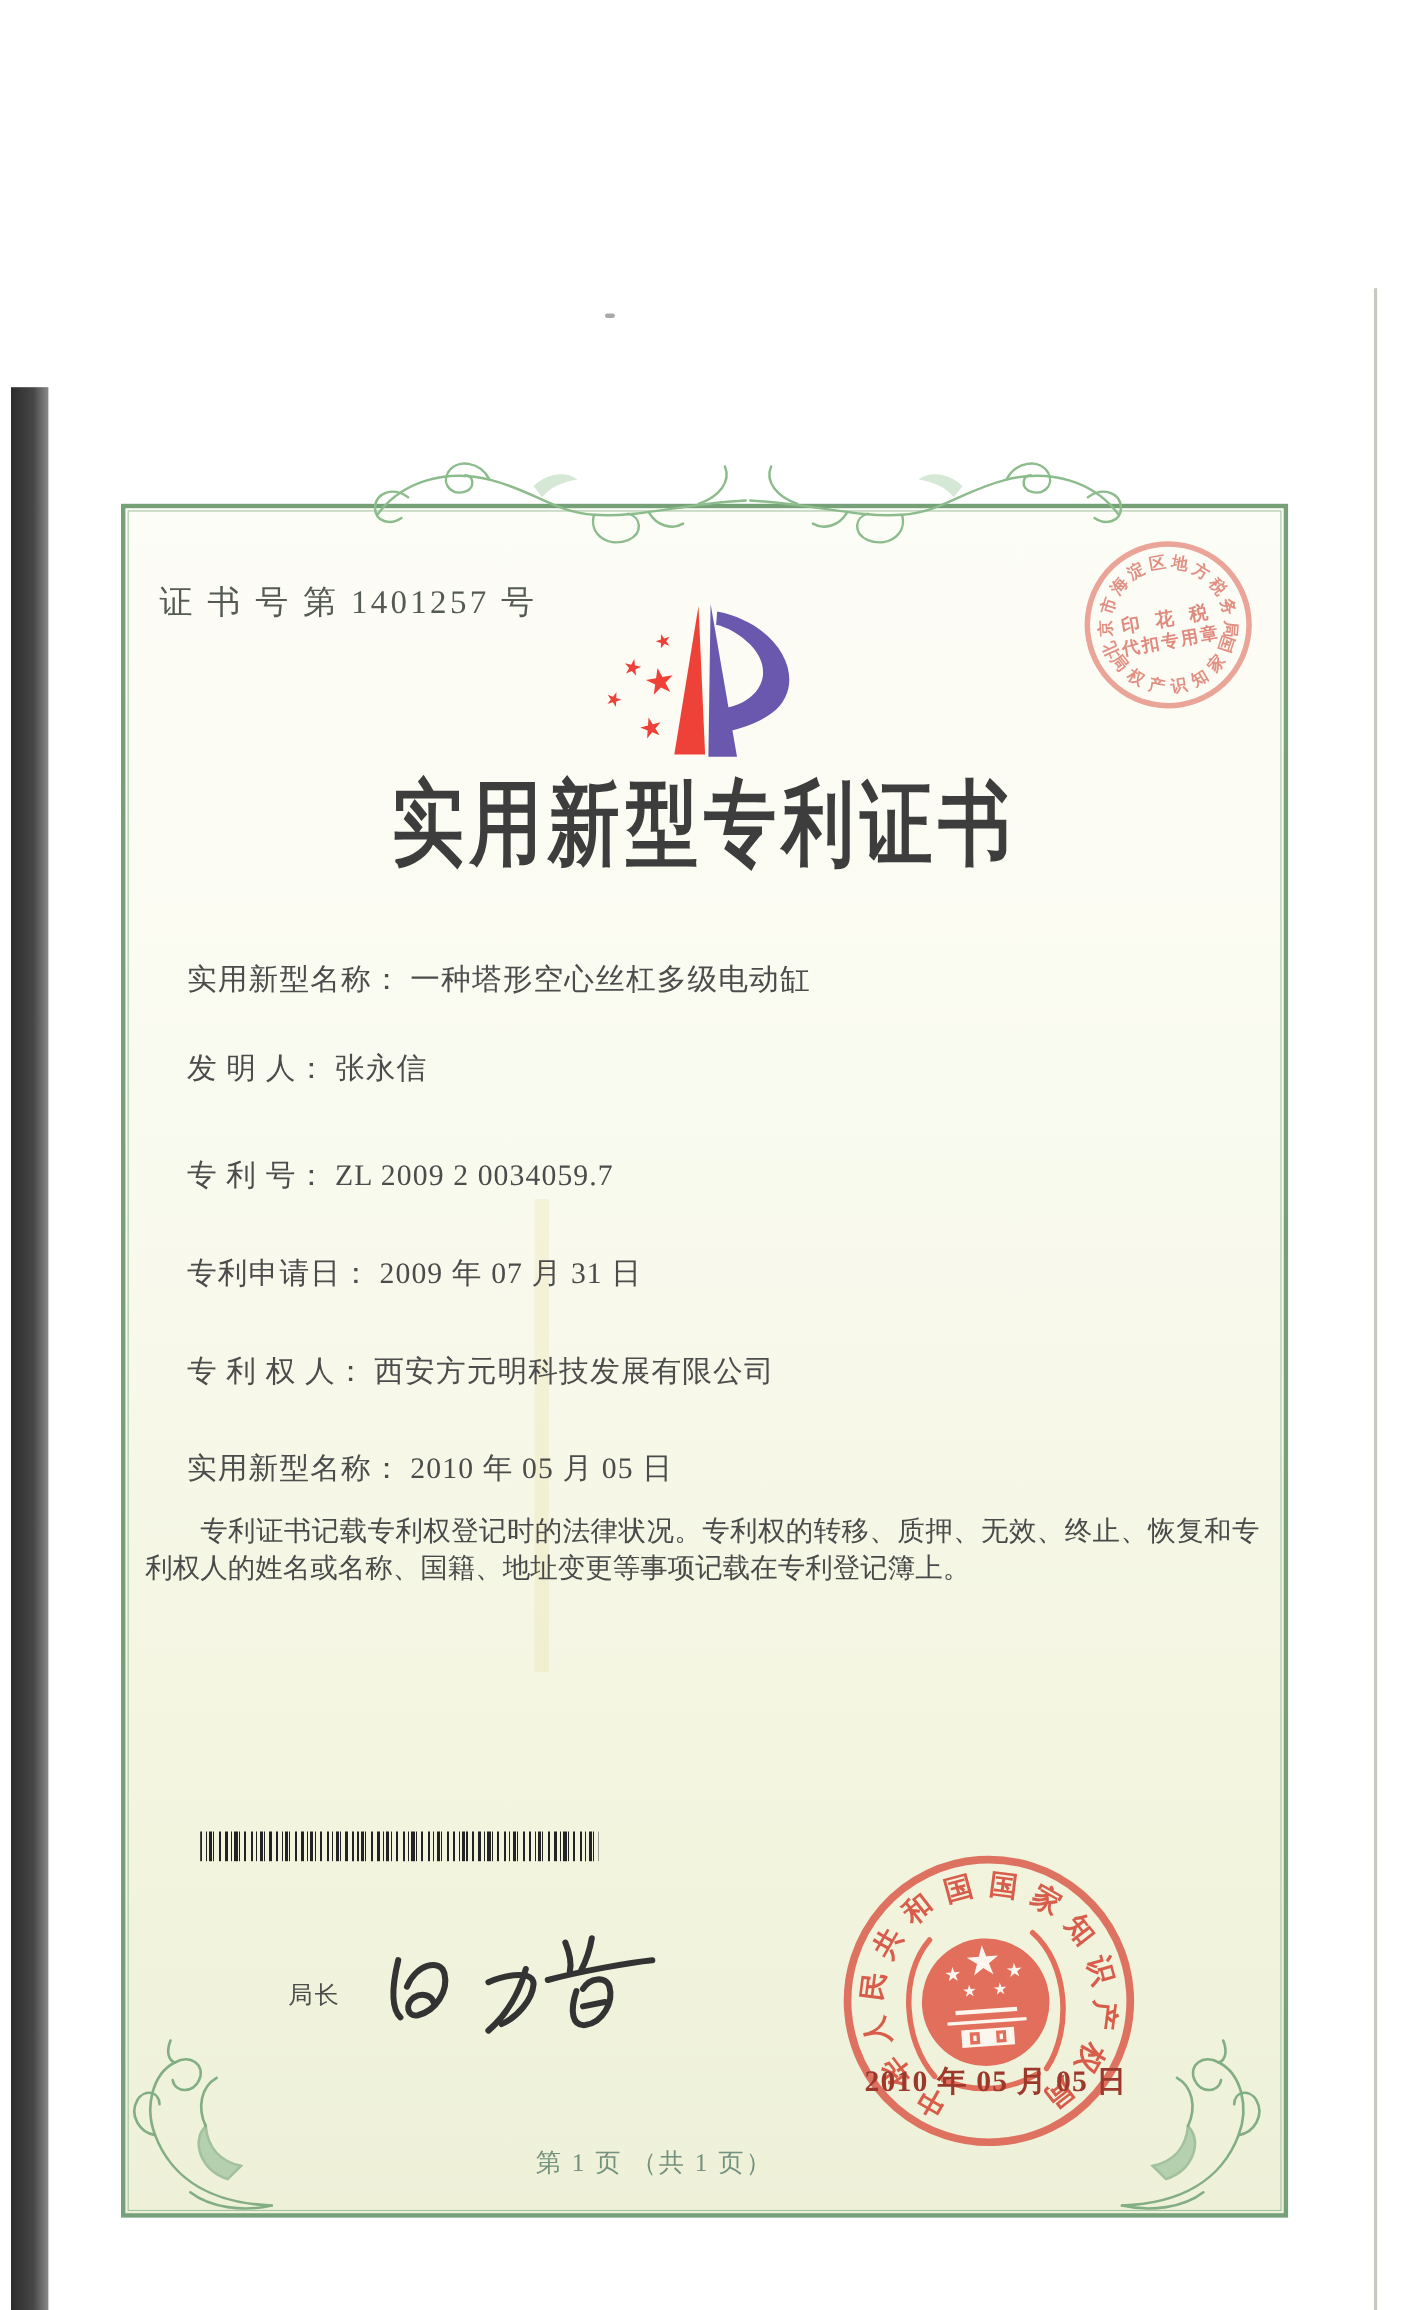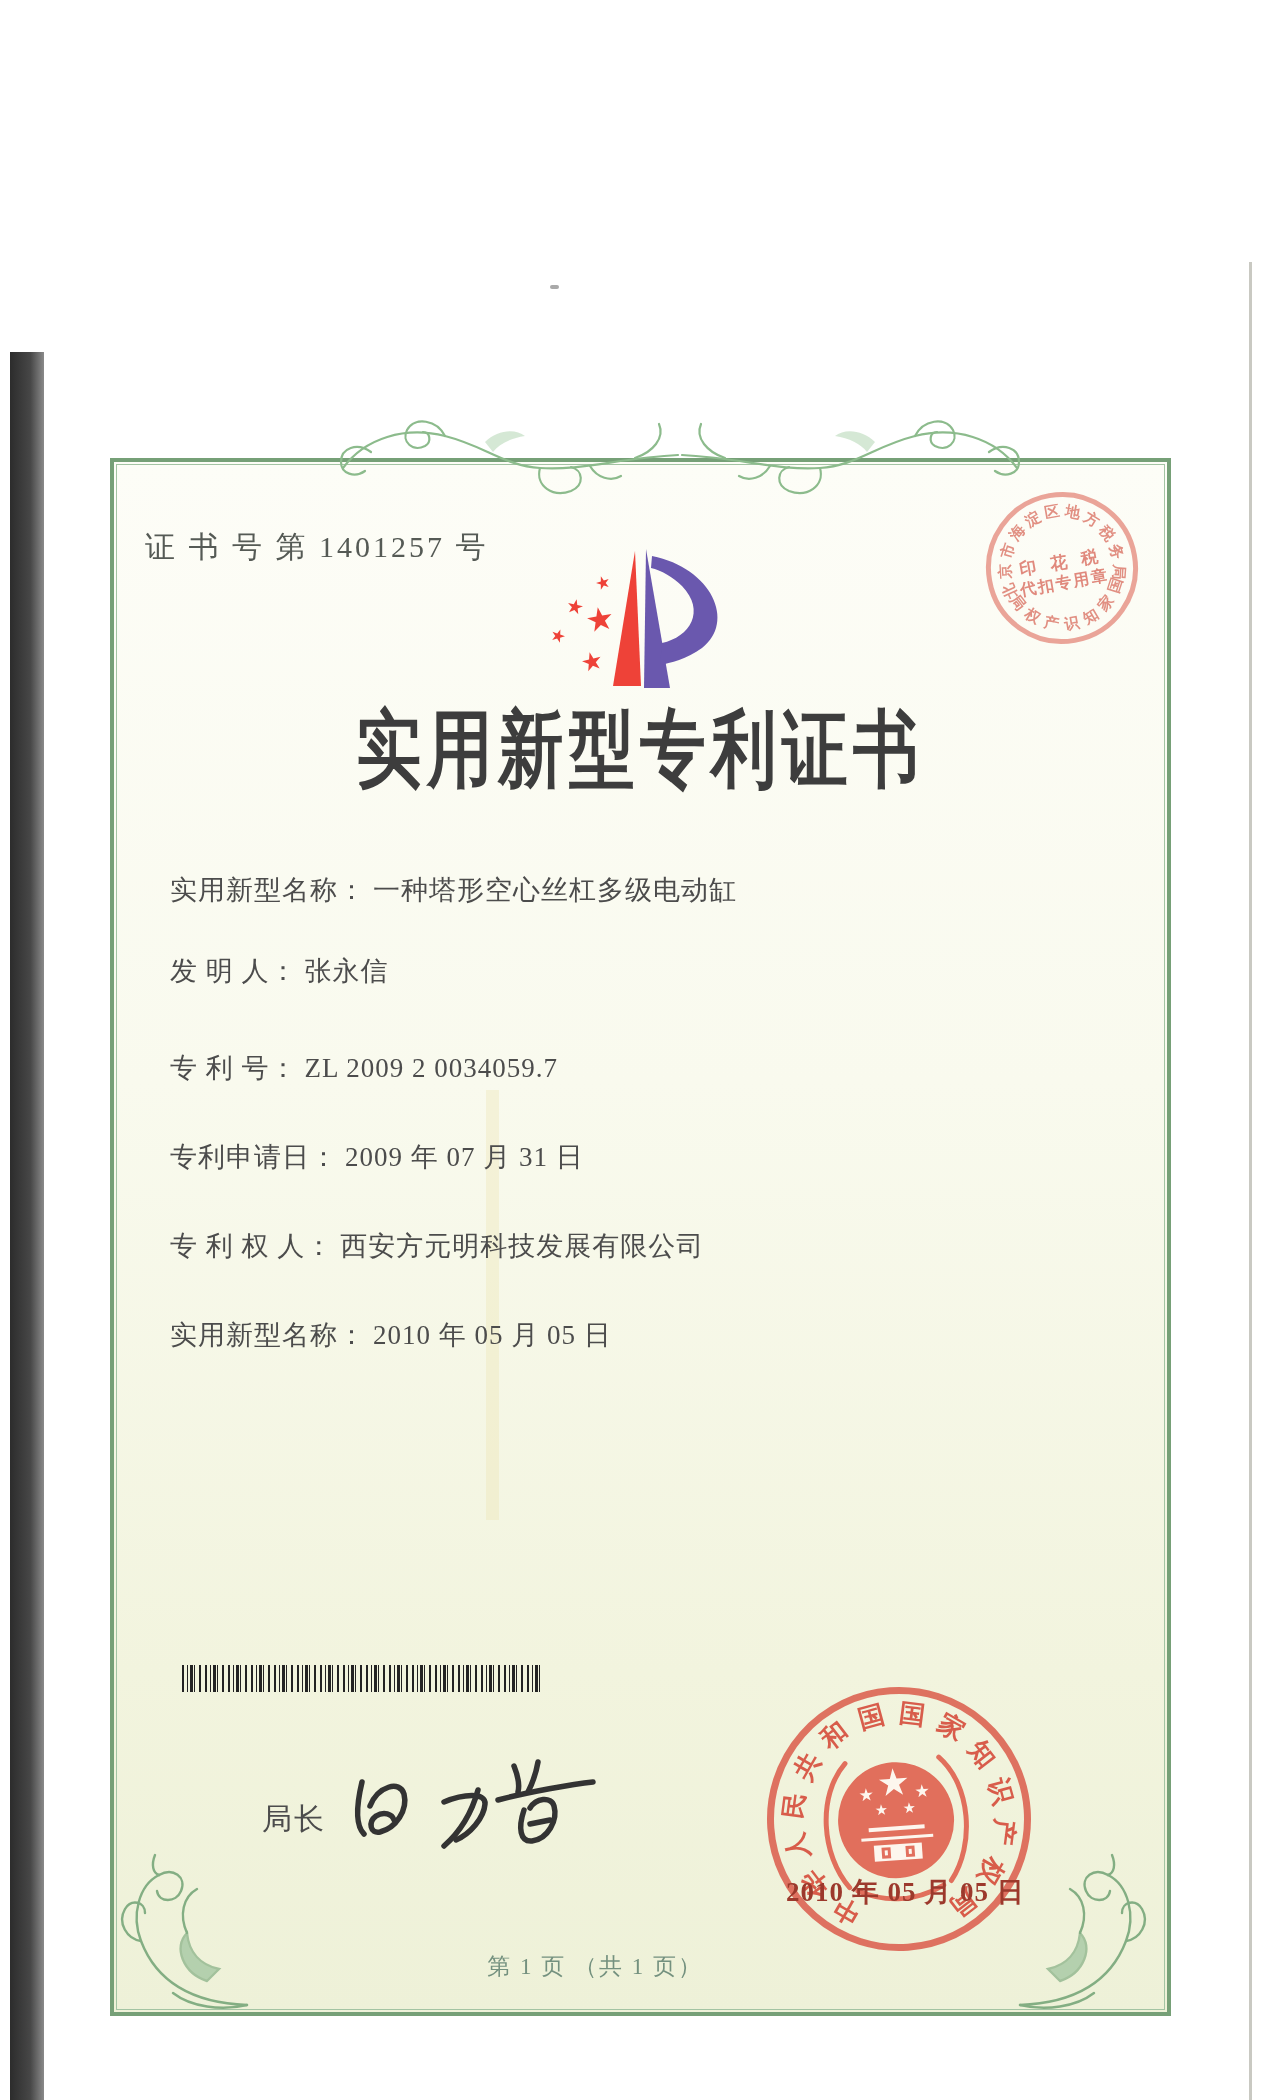--- a/index.html
+++ b/index.html
@@ -36,21 +36,21 @@
   .body-text{left:132px;top:1376px;width:1013px;font-size:25px;line-height:34px;
     text-align:justify;color:#4a4a4a;}
   .body-text p{margin:0 0 3px 0;text-indent:2em;}
 
   .barcode{left:182px;top:1665px;width:362px;height:27px;
     background:repeating-linear-gradient(90deg,
       #232323 0 2px,transparent 2px 5px,#232323 5px 6px,transparent 6px 8px,
       #232323 8px 11px,transparent 11px 12px,#232323 12px 13px,transparent 13px 17px,
       #232323 17px 19px,transparent 19px 23px);}
 
-  .juzhang{left:262px;top:1799px;font-size:30px;letter-spacing:2px;color:#4c4c4c;}
+  .juzhang{left:262px;top:1799px;font-size:22px;letter-spacing:2px;color:#4c4c4c;}
   .signature{left:348px;top:1752px;width:256px;height:102px;}
   .sig-hidden{left:348px;top:1752px;opacity:0;font-size:8px;}
 
   
   .seal{left:763px;top:1683px;width:272px;height:272px;transform:rotate(-4deg);}
   .seal-ring-circle{position:absolute;inset:4px;border:7px solid rgba(219,90,74,.85);border-radius:50%;}
   .ring{position:absolute;inset:0;}
   .ring span{position:absolute;left:50%;top:50%;width:34px;height:34px;margin:-17px 0 0 -17px;
     display:flex;align-items:center;justify-content:center;transform-origin:50% 50%;}
   .seal-chars span{font-size:26px;font-weight:700;color:rgba(214,79,62,.92);}
@@ -152,20 +152,21 @@
   <span>专利申请日：</span><span class="val">2009 年 07 月 31 日</span>
 </div>
 <div class="abs field" style="top:1228px;">
   <span>专 利 权 人：</span><span class="val">西安方元明科技发展有限公司</span>
 </div>
 <div class="abs field" style="top:1317px;">
   <span>实用新型名称：</span><span class="val">2010 年 05 月 05 日</span>
 </div>
 
 <div class="abs body-text">
+  <p>专利证书记载专利权登记时的法律状况。专利权的转移、质押、无效、终止、恢复和专利权人的姓名或名称、国籍、地址变更等事项记载在专利登记簿上。</p>
 </div>
 
 <div class="abs barcode"></div>
 
 <div class="abs juzhang">局长</div>
 <span class="abs sig-hidden">田力普</span>
 <svg class="abs signature" viewBox="0 0 256 102">
   <g fill="none" stroke="#333333" stroke-width="5.5" stroke-linecap="round" stroke-linejoin="round">
     <path d="M14,30 C8,55 8,74 16,82"></path>
     <path d="M22,54 C30,34 52,28 56,42 C60,58 48,76 32,80 C22,82 20,70 28,64 C36,59 44,62 46,68"></path>

